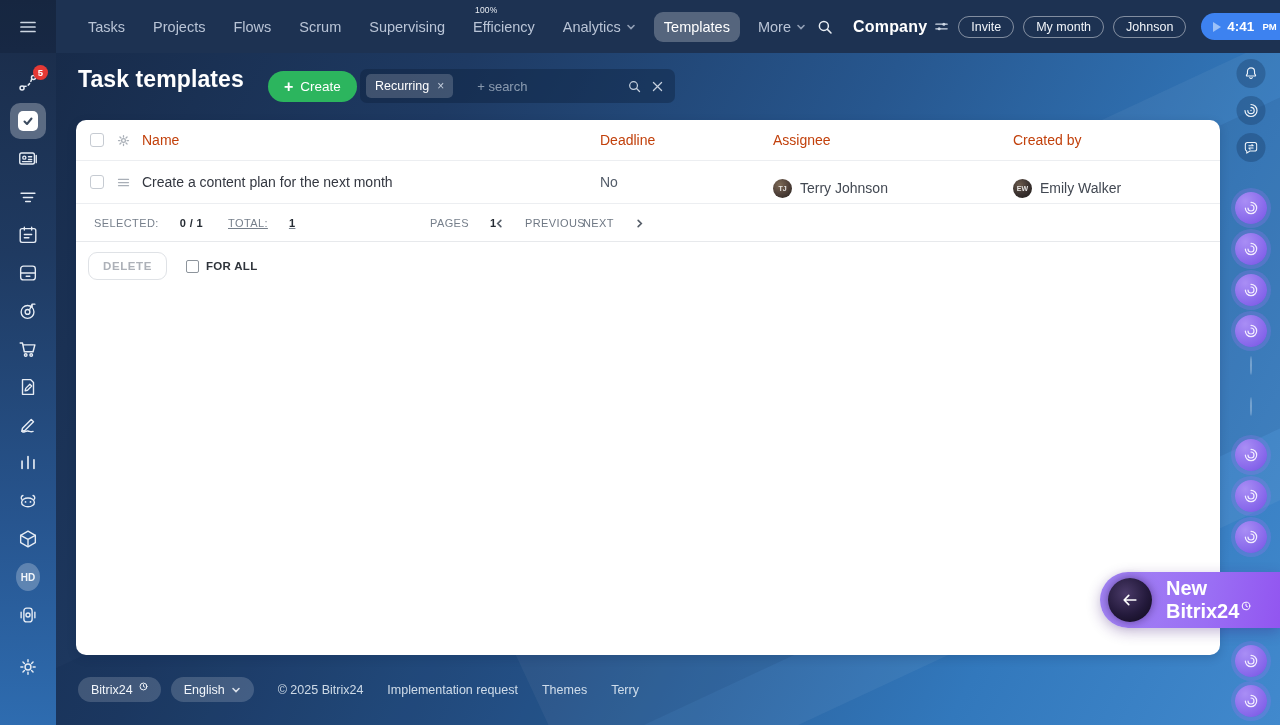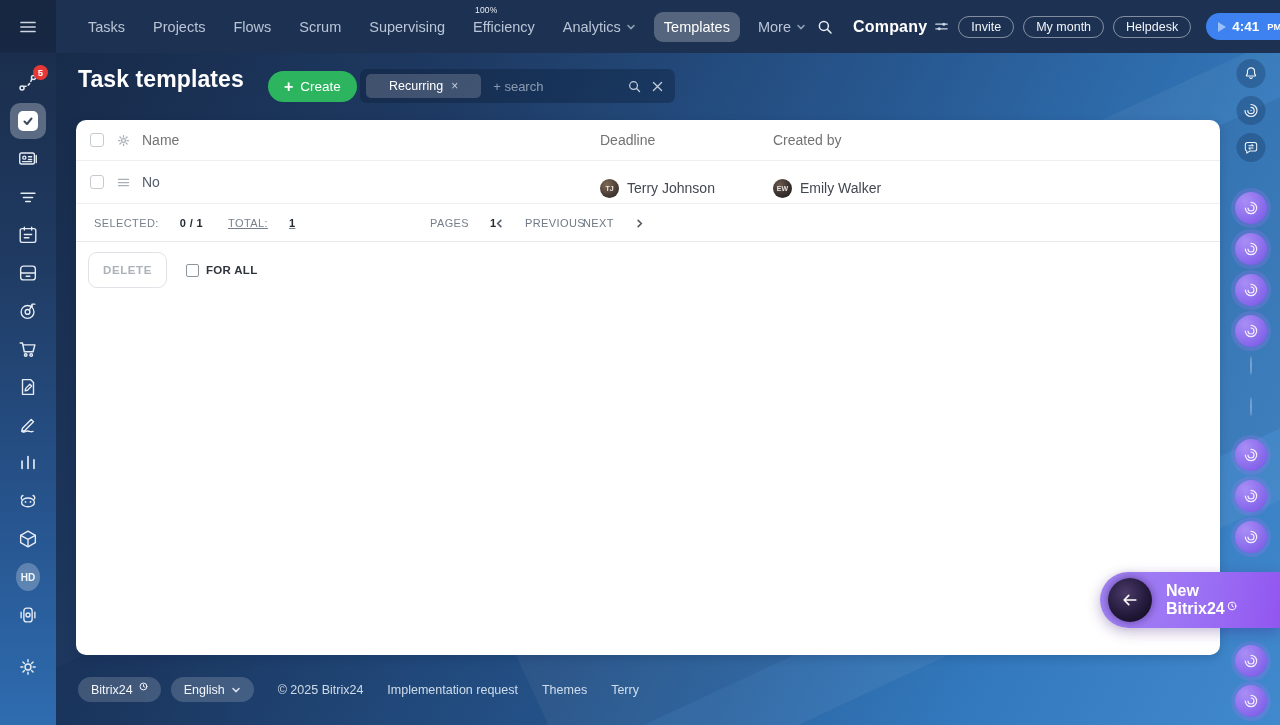--- a/index.html
+++ b/index.html
@@ -55,54 +55,54 @@
   .page-head { position:absolute; left:78px; top:66px; display:flex; align-items:flex-end; z-index:20;gap:48px; }
   .page-title { color:#fff; font-size:23px; font-weight:bold; letter-spacing:.1px; }
   .pin-icon { width:15px; height:15px; color:#9fb0c5; margin-left:12px; cursor:pointer; }
   .create-btn { position:absolute; left:268px; top:71px; height:31px; background:#2cb55e; border:none; border-radius:16px;
     color:#fff; font-size:13.5px; display:flex; align-items:center; gap:7px; padding:0 16px; cursor:pointer; z-index:20;
     font-family:"Liberation Sans", sans-serif; }
   .create-plus { font-size:16px; font-weight:bold; line-height:1; }
   .searchbar { position:absolute; left:360px; top:69px; width:315px; height:34px; background:rgba(10,28,54,0.38);
     border-radius:7px; display:flex; align-items:center; padding:0 10px 0 6px; z-index:20; }
   .chip { background:rgba(255,255,255,0.18); color:#fff; font-size:12.5px; border-radius:5px; height:24px;
-    display:flex; align-items:center; gap:8px; padding:0 23px; cursor:pointer; }
+    display:flex; align-items:center; gap:8px; padding:0 9px; cursor:pointer; }
   .chip-x { color:#c4cedd; font-size:12px; cursor:pointer; }
   .searchbar input { flex:1; background:transparent; border:none; outline:none; color:#e6ecf4; font-size:13px;
-    padding:0 12px; font-family:"Liberation Sans", sans-serif; min-width:0; }
+    padding:0 24px; font-family:"Liberation Sans", sans-serif; min-width:0; }
   .searchbar input::placeholder { color:rgba(230,238,248,0.55); }
   .sb-icons { display:flex; align-items:center; gap:8px; color:#c5d0de; }
   .sb-icons svg { width:15px; height:15px; cursor:pointer; }
 
   
   .panel { position:absolute; left:76px; top:120px; width:1144px; height:535px; background:#fff; border-radius:10px;
     box-shadow:0 3px 10px rgba(10,30,60,0.18); z-index:10; }
   .trow { display:grid; grid-template-columns:26px 26px 1fr 173px 240px 207px; align-items:center; padding-left:14px; }
-  .thead { height:41px; border-bottom:1px solid #eceef1; color:#737373; font-size:14px; }
+  .thead { height:41px; border-bottom:1px solid #eceef1; color:#c2410c; font-size:14px; }
   .tdata { height:43px; border-bottom:1px solid #eceef1; font-size:14px; color:#333740; }
   .cbx { width:14px; height:14px; border:1px solid #c6cbd2; border-radius:3px; background:#fff; cursor:pointer; }
   .gear-sm, .menu-sm { width:15px; height:15px; color:#a9afb7; cursor:pointer; }
   .cell-name { color:#333740; cursor:pointer; }
   .cell-dim { color:#535c69; }
   .person { display:flex; align-items:center; gap:8px; color:#424852; cursor:pointer;margin-top:12px; }
   .avatar-sm { width:19px; height:19px; border-radius:50%; color:rgba(255,255,255,0.85); font-size:7px; font-weight:bold;
     display:flex; align-items:center; justify-content:center; flex-shrink:0; }
   .av-tj { background:radial-gradient(circle at 35% 30%, #7d6a56 0%, #51423a 50%, #26201d 100%); }
   .av-ew { background:radial-gradient(circle at 35% 30%, #6b5a4c 0%, #3c3330 50%, #1d1a18 100%); }
 
   .pagebar { position:relative; height:38px; border-bottom:1px solid #e7e9ec; font-size:11px; color:#767f8b;
     letter-spacing:.4px; }
   .pagebar > div { position:absolute; top:0; height:38px; display:flex; align-items:center; gap:21px; }
   .pg-val { color:#252b33; font-weight:bold; }
   .pg-nav { cursor:pointer; color:#6f7884; font-weight:normal; }
   .pg-chev { width:9px; height:9px; color:#555d68; }
   .p-selected { left:18px; } .p-total { left:152px;text-decoration:underline; } .p-pages { left:354px; } .p-prev { left:419px; } .p-next { left:507px; }
 
   .actions { display:flex; align-items:center; gap:19px; padding:10px 0 0 12px; }
-  .delete-btn { width:79px; height:36px; background:#fff; border:1px solid #dfe2e6; border-radius:9px; color:#adb1b8;
+  .delete-btn { width:79px; height:28px; background:#fff; border:1px solid #dfe2e6; border-radius:9px; color:#adb1b8;
     font-size:11.5px; font-weight:bold; letter-spacing:.6px; cursor:pointer; font-family:"Liberation Sans", sans-serif; }
   .forall { display:flex; align-items:center; gap:7px; cursor:pointer; }
   .cbx2 { width:13px; height:13px; border:1px solid #8d949c; border-radius:2px; background:#fff; }
   .forall-label { font-size:11.5px; font-weight:bold; color:#2f343b; letter-spacing:.3px; }
 
   
   .rrail { position:absolute; right:0; top:53px; width:58px; height:672px; z-index:20; }
   .rr-item { position:absolute; left:50%; transform:translateX(-50%); cursor:pointer; }
   .rr-circ { width:29px; height:29px; border-radius:50%; background:rgba(16,40,74,0.28); color:#eef3f9;
     display:flex; align-items:center; justify-content:center; }
@@ -116,21 +116,21 @@
   .rr-av2 { background:radial-gradient(circle at 40% 35%, #b9b6b3 0%, #75706d 50%, #3a3633 100%); }
 
   
   .banner { position:absolute; right:0; top:572px; width:180px; height:56px; border-radius:28px 0 0 28px;
     background:linear-gradient(100deg,#a385f5 0%,#9a6ef4 60%,#9255f0 100%); z-index:50; display:flex; align-items:center;
     cursor:pointer; box-shadow:0 4px 14px rgba(60,20,120,0.3); }
   .banner-circle { width:44px; height:44px; border-radius:50%; margin-left:8px; flex-shrink:0;
     background:radial-gradient(circle at 40% 35%, #4a3a68 0%, #241a3c 55%, #0d0818 100%);
     display:flex; align-items:center; justify-content:center; box-shadow:0 0 10px rgba(30,10,60,0.5); }
   .banner-circle svg { width:20px; height:20px; color:#fff; }
-  .banner-text { margin-left:14px; color:#fff; font-weight:bold; font-size:16px; line-height:1.15; }
+  .banner-text { margin-left:14px; color:#fff; font-weight:bold; font-size:20px; line-height:1.15; }
   .banner-l2 { display:flex; align-items:flex-start; gap:2px; }
   .clock-sup { width:10px; height:10px; margin-top:1px; }
 
   
   .footer { position:absolute; left:78px; top:677px; display:flex; align-items:center; z-index:20; font-size:12.5px; }
   .f-pill { background:rgba(255,255,255,0.17); color:#f2f6fb; border-radius:13px; height:25px; display:flex;
     align-items:center; gap:6px; padding:0 13px; cursor:pointer; }
   .f-pill + .f-pill { margin-left:10px; }
   .f-sup { width:9px; height:9px; margin-top:-6px; }
   .f-chev { width:10px; height:10px; opacity:.85; }
@@ -189,21 +189,21 @@
       <div class="company">
         <span>Company</span>
         <svg class="sliders-icon" viewBox="0 0 16 16" fill="none" stroke="currentColor" stroke-width="1.5" stroke-linecap="round">
             <path d="M2 5.5h12M2 10.5h12"></path>
             <circle cx="10.5" cy="5.5" r="1.6" fill="currentColor" stroke="none"></circle>
             <circle cx="5.5" cy="10.5" r="1.6" fill="currentColor" stroke="none"></circle>
           </svg>
       </div>
       <div class="pill">Invite</div>
       <div class="pill">My month</div>
-      <div class="pill">Helpdesk</div>
+      <div class="pill">Johnson</div>
       <div class="time-pill">
         <span class="play"></span>
         <span class="time-text">4:41</span>
         <span class="time-period">PM</span>
 
       </div>
     </div>
   </div>
 
   <div class="lsidebar">
@@ -346,27 +346,29 @@
 
   <div class="panel">
     <div class="trow thead">
       <span class="cbx"></span>
       <svg class="gear-sm" viewBox="0 0 24 24" fill="none" stroke="currentColor" stroke-width="2" stroke-linecap="round">
           <circle cx="12" cy="12" r="3"></circle>
           <path d="M12 4v2.4M12 17.6V20M4 12h2.4M17.6 12H20M6.3 6.3l1.7 1.7M16 16l1.7 1.7M17.7 6.3 16 8M8 16l-1.7 1.7"></path>
         </svg>
       <span>Name</span>
       <span>Deadline</span>
+      <span>Assignee</span>
       <span>Created by</span>
     </div>
     <div class="trow tdata">
       <span class="cbx"></span>
       <svg class="menu-sm" viewBox="0 0 24 24" fill="none" stroke="currentColor" stroke-width="2" stroke-linecap="round">
           <path d="M4 7h16M4 12h16M4 17h16"></path>
         </svg>
+      <span class="cell-name">Create a content plan for the next month</span>
       <span class="cell-dim">No</span>
       <span class="person">
         <span class="avatar-sm av-tj">TJ</span>
         <span>Terry Johnson</span>
       </span>
       <span class="person">
         <span class="avatar-sm av-ew">EW</span>
         <span>Emily Walker</span>
       </span>
     </div>

